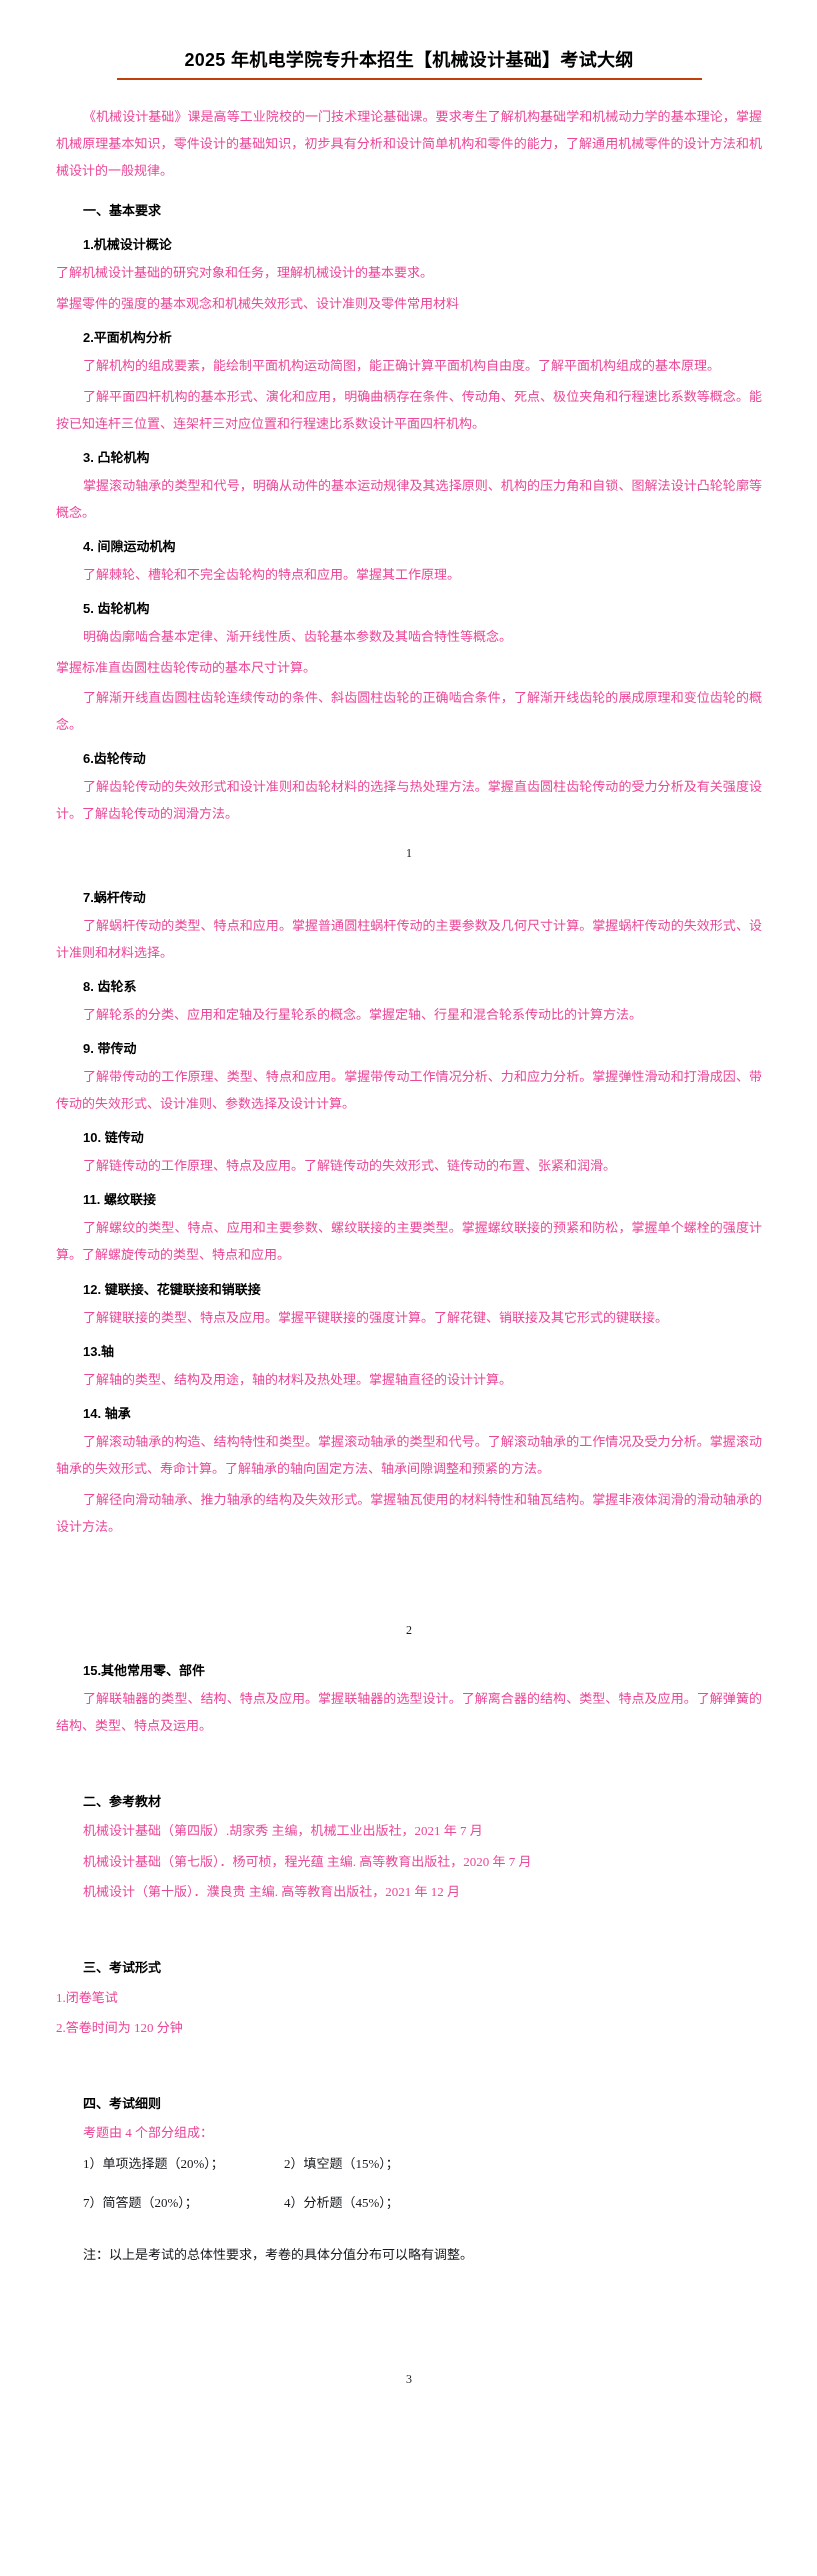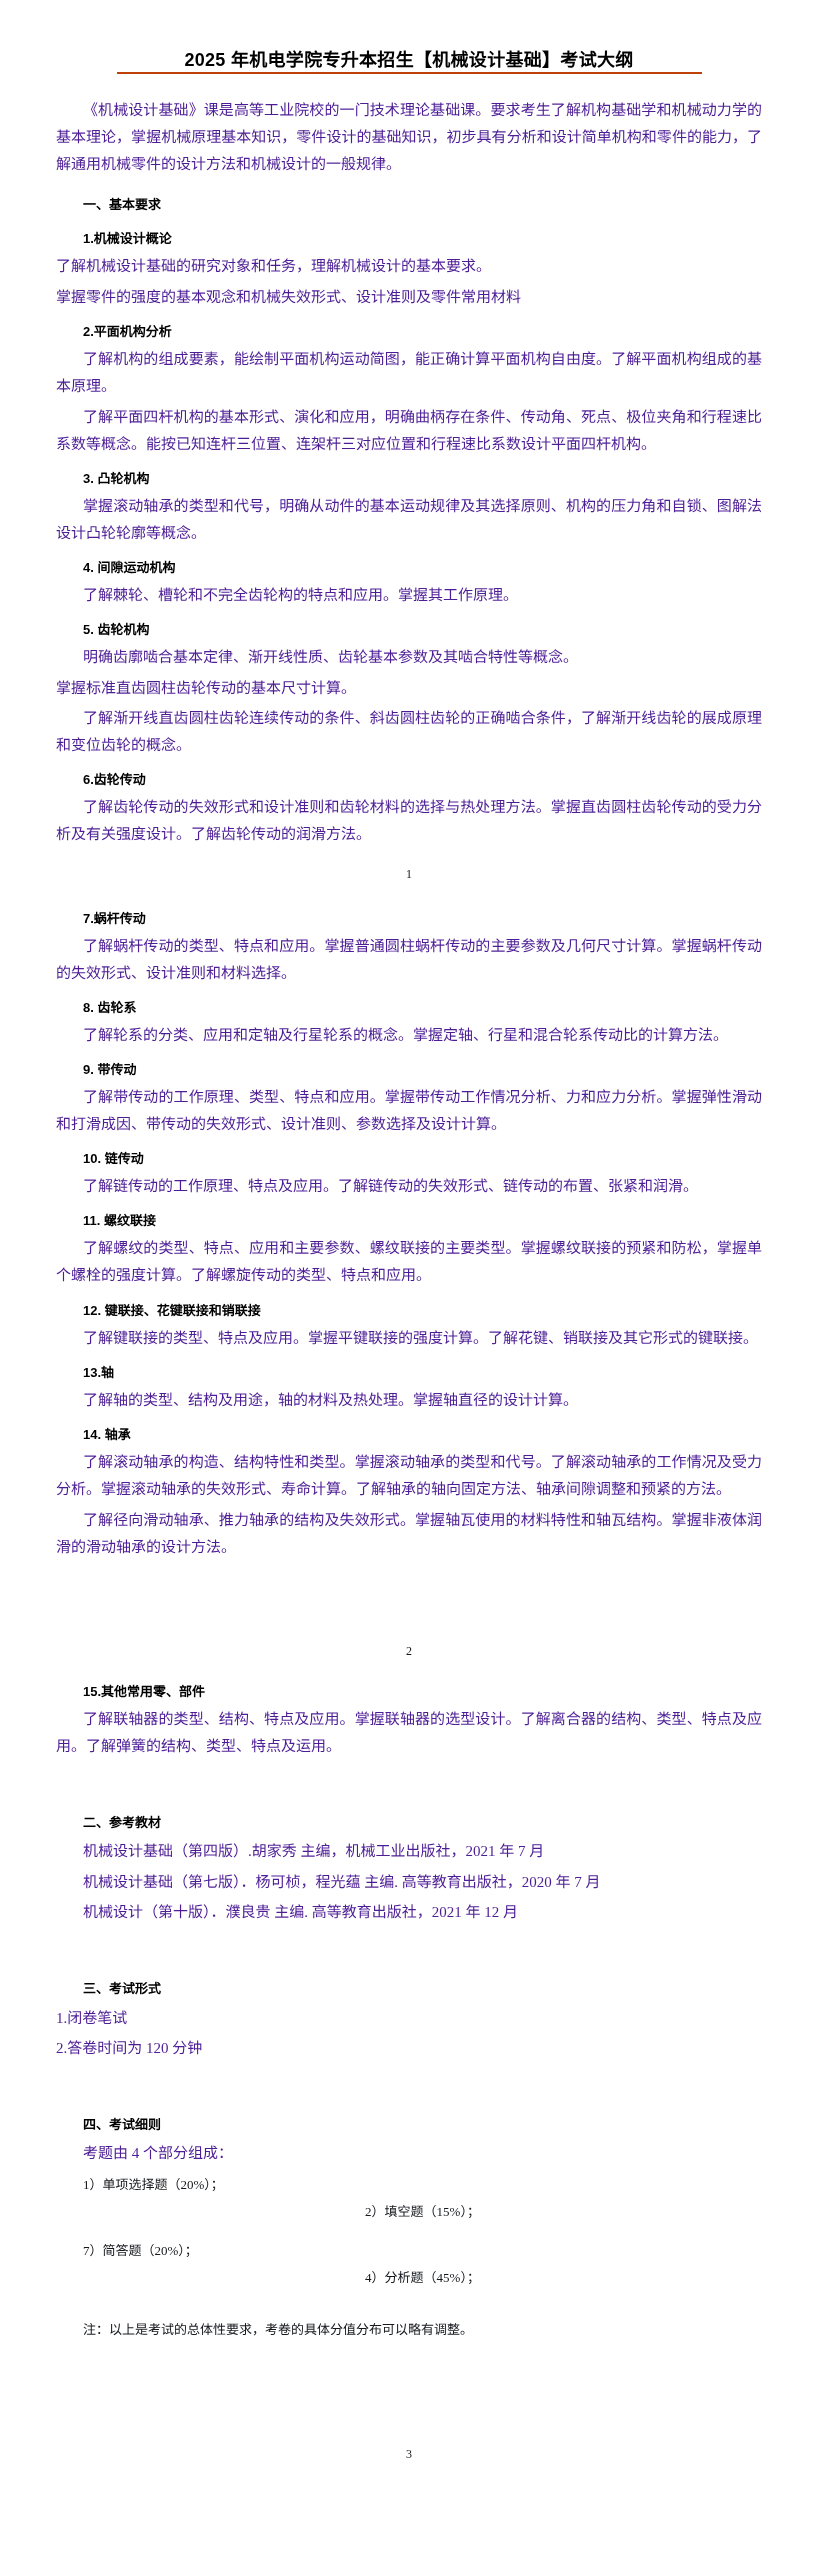--- a/index.html
+++ b/index.html
@@ -28,38 +28,38 @@
 
   
   .doc-title {
     font-family: "Liberation Sans", "DejaVu Sans", sans-serif;
     font-weight: bold;
     font-size: 18px;
     line-height: 1.25;
     text-align: center;
     letter-spacing: 0.3px;
     color: #000000;
-    margin: 0 0 0 0;
+    margin: 0 0 6px 0;
     white-space: nowrap;
   }
   .title-rule {
     height: 2.1px;
     background: #C0400A;
     width: 585px;
     margin: 0 auto 23px auto;
   }
 
   
   .para {
-    font-size: 15px;
+    font-size: 13px;
     line-height: 27px;
     text-align: justify;
     text-justify: inter-ideograph;
     margin: 0 0 3.6px 0;
-    color: #4c1d95;
+    color: #ec4899;
   }
   .para.indent {
     text-indent: 27px;
   }
   .para.noindent {
     text-indent: 0;
   }
 
   
   .h-major {
@@ -99,21 +99,20 @@
 
   
   .qrow {
     font-size: 13px;
     line-height: 27px;
     margin: 0 0 12.4px 0;
     display: flex;
     text-indent: 0;
     padding-left: 27px;
     color: #16181c;
-    flex-direction: column;
   }
   .qrow .qcell {
     width: 201px;
     flex: none;
   }
   .qrow .qcell:last-child { width: auto; text-align: center; }
 
   .note {
     font-size: 13px;
     line-height: 27px;

